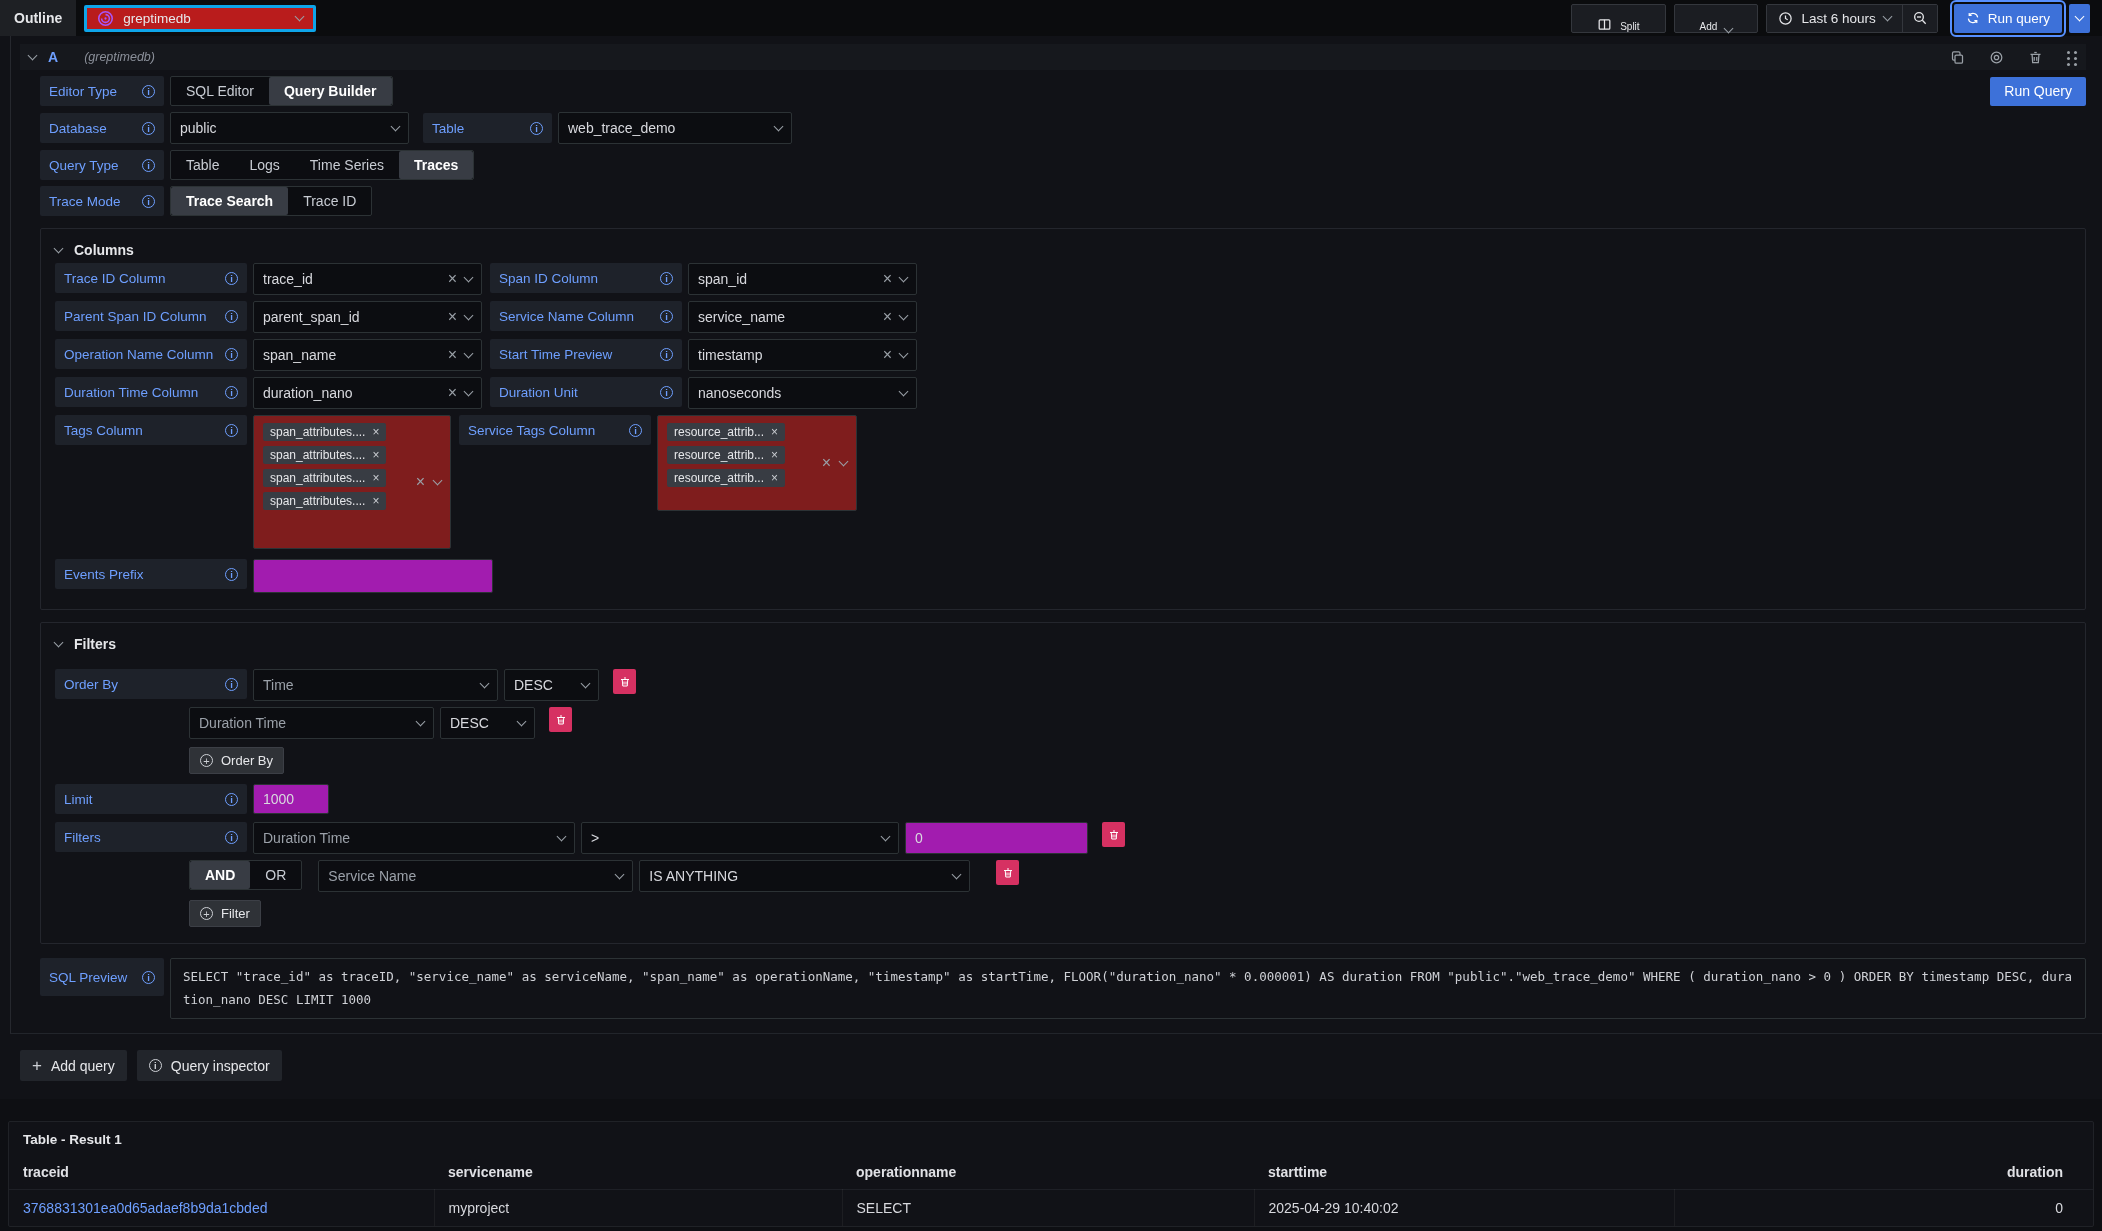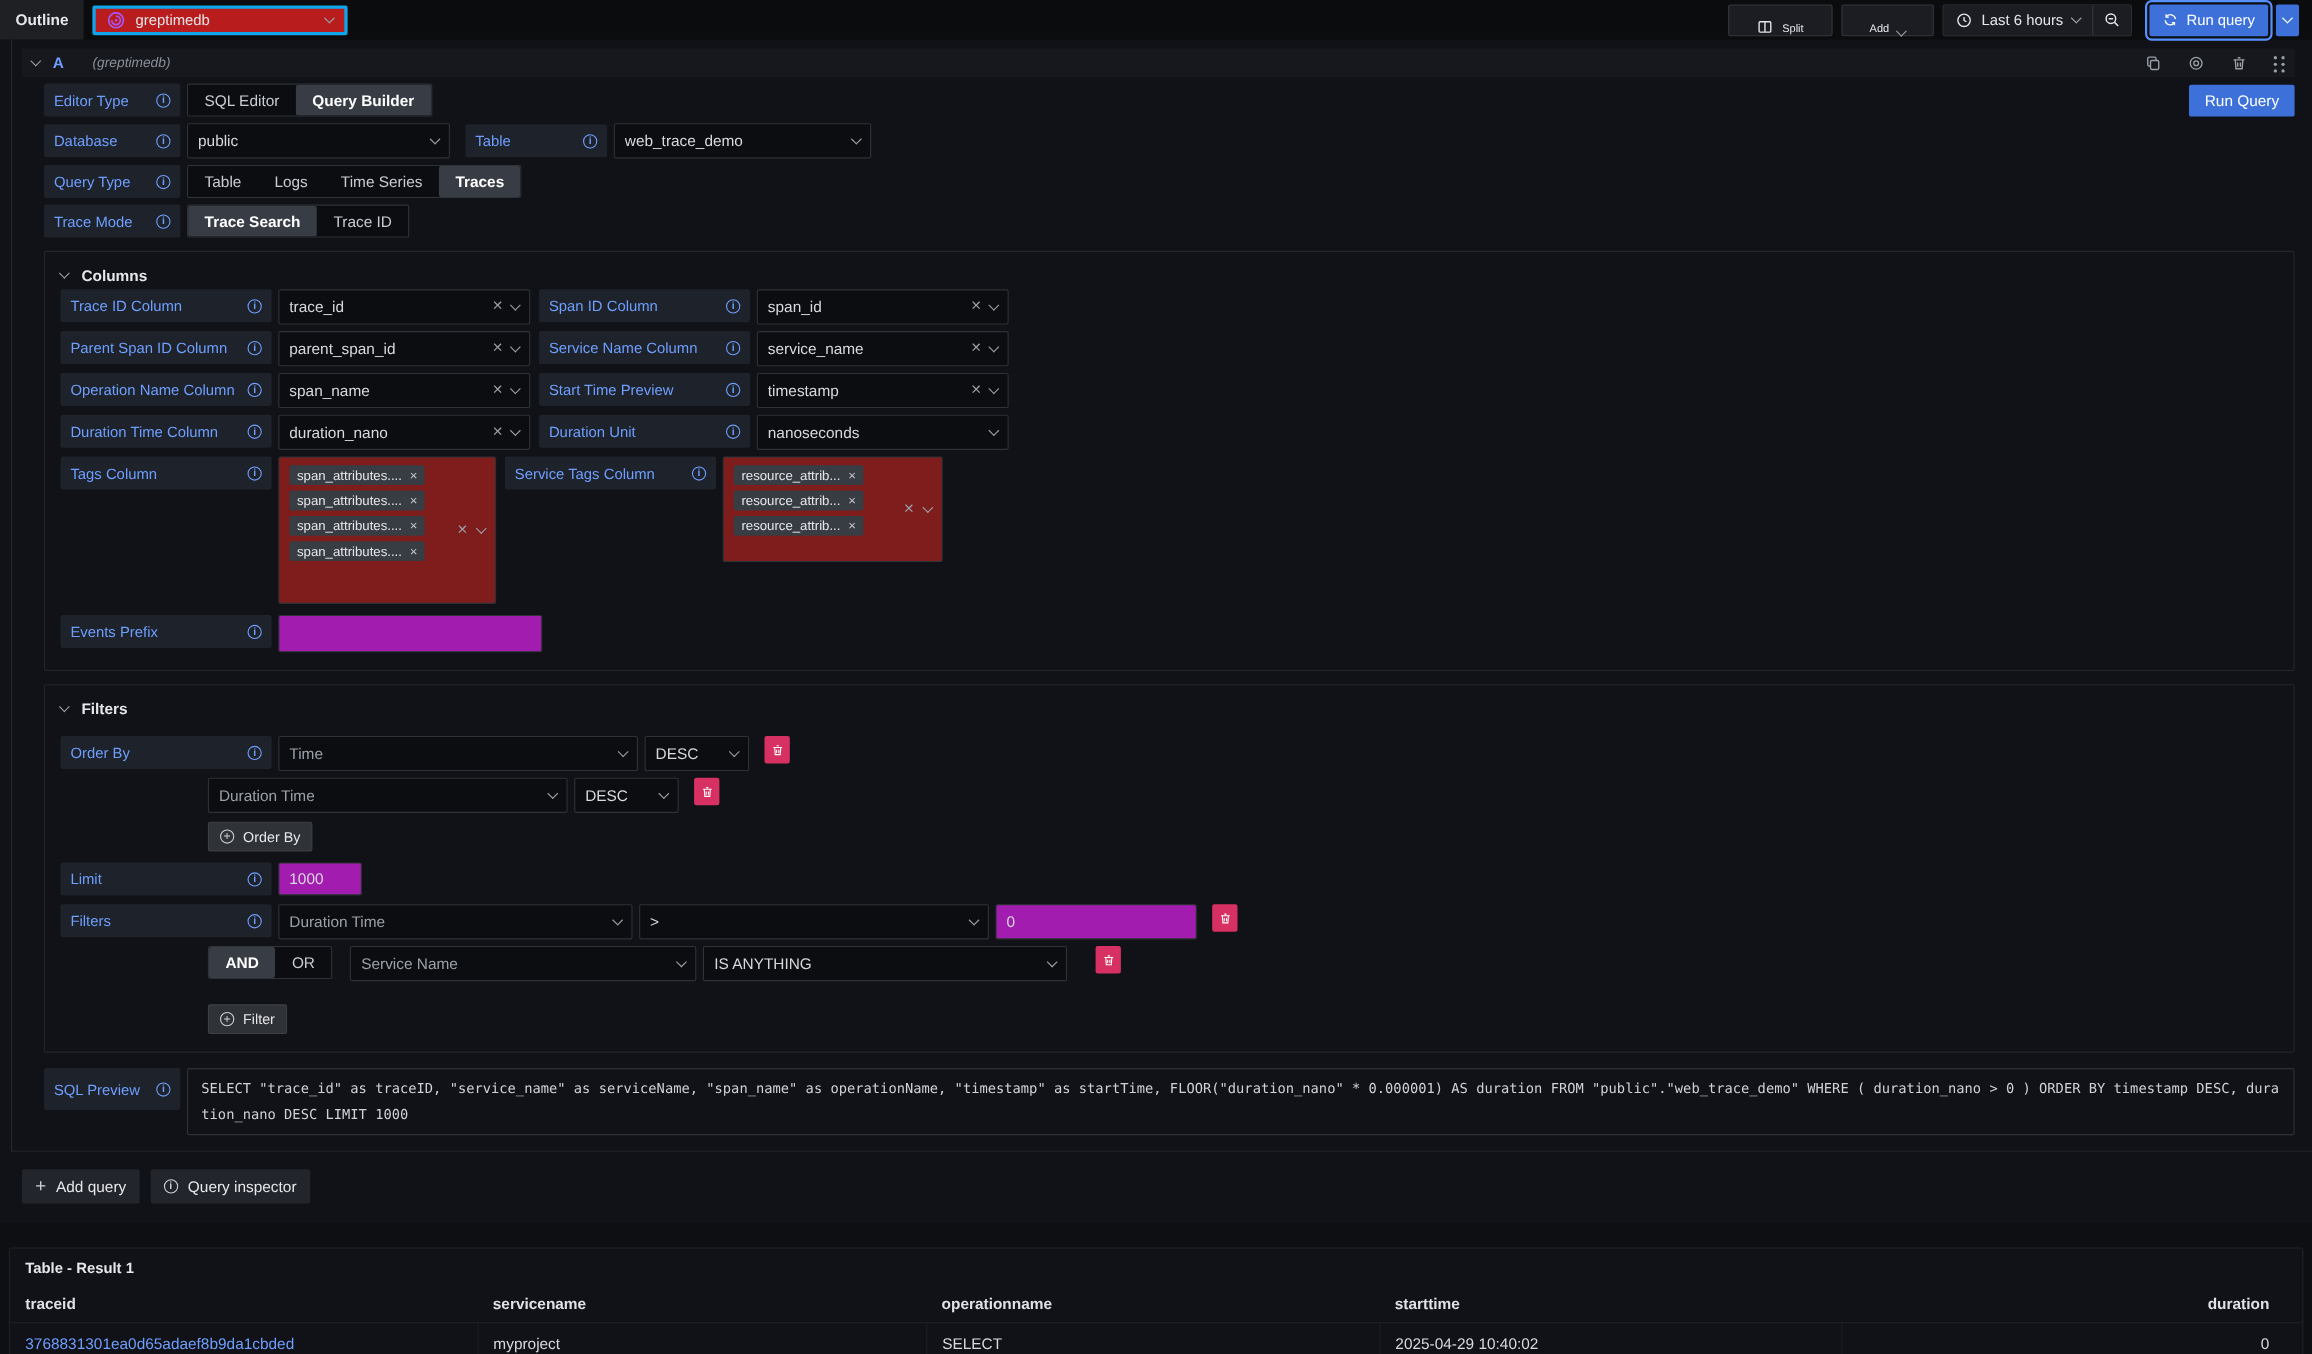--- a/index.html
+++ b/index.html
@@ -48,21 +48,21 @@
   .lbl { background:#1e222a; color:#6e9fff; font-weight:500; font-size:13.5px; height:30px; display:flex; align-items:center; justify-content:space-between; gap:8px; padding:0 9px; border-radius:2px; flex:none; }
   .lblw { width:124px; }
   .lblt { width:129px; margin-left:14px; }
   .seg { display:inline-flex; background:#0c0d11; border:1px solid #2c3235; border-radius:2px; height:30px; margin-left:6px; overflow:hidden; }
   .seg .opt { padding:0 15px; display:flex; align-items:center; color:#c8ccd3; font-size:14px; cursor:pointer; white-space:nowrap; }
   .seg .opt.active { background:#383c44; color:#fff; font-weight:700; border-radius:2px; }
   .sel { height:32px; background:#0c0d11; border:1px solid #2c3235; border-radius:2px; display:flex; align-items:center; gap:8px; padding:0 9px; font-size:14px; color:#d8d9de; margin-left:6px; cursor:pointer; }
   .sel .val { flex:1; white-space:nowrap; overflow:hidden; }
   .sel .val.gray { color:#9ba1a9; }
   .inpt { height:32px; background:#a21caf; border:1px solid #2c3235; border-radius:2px; color:#d8d9de; font-size:14px; font-family:"Liberation Sans",sans-serif; padding:0 9px; margin-left:6px; outline:none; }
-  .w76{width:76px;height:30px;} .w95{width:95px;} .w183{width:183px;} .w200{width:229px;} .w234{width:234px;} .w239{width:239px;} .w240{width:240px;height:34px;} .w291{width:327px;justify-content:space-between;} .w315{width:315px;} .w318{width:318px;} .w322{width:322px;} .w331{width:331px;}
+  .w76{width:76px;height:30px;} .w95{width:95px;} .w183{width:183px;} .w200{width:229px;} .w234{width:234px;} .w239{width:239px;} .w240{width:240px;height:34px;} .w291{width:245px;justify-content:space-between;} .w315{width:315px;} .w318{width:318px;} .w322{width:322px;} .w331{width:331px;}
   .runq { margin-left:auto; height:29px; background:#3d71d9; border-radius:2px; color:#fff; display:flex; align-items:center; padding:0 14px; font-size:14px; font-weight:500; cursor:pointer; }
   .box { margin-left:20px; margin-top:12px; border:1px solid #24262d; border-radius:2px; padding:10px 14px 16px; }
   .box-head { display:flex; align-items:center; gap:12px; color:#e6e7ea; font-weight:700; font-size:14px; height:22px; cursor:pointer; }
   .crow { display:flex; align-items:flex-start; margin-top:6px; }
   .crow .lbl { width:192px; }
   .crow .lbl2 { margin-left:8px; }
   .multibox { background:#7f1d1d; border:1px solid #2c3235; border-radius:2px; margin-left:6px; display:flex; align-items:center; padding:7px 9px; }
   .multibox .chips { display:flex; flex-direction:column; gap:5px; flex:1; align-self:flex-start; }
   .chip { background:#383c43; border-radius:2px; padding:2px 7px; font-size:12px; color:#e6e7ea; display:flex; align-items:center; gap:7px; width:max-content; }
   .chip .xicon { font-size:12px; color:#c9ccd1; }
@@ -485,21 +485,21 @@
       <button class="btn-del" style="margin-left:26px;">
         <svg class="ic" width="12" height="12" viewBox="0 0 24 24" fill="none" stroke="#fff" stroke-width="2">
               <path d="M4 7h16"></path>
               <path d="M10 4h4"></path>
               <path d="M6.5 7l1 13h9l1-13"></path>
               <path d="M10 11v6M14 11v6"></path>
             </svg>
       </button>
     </div>
 
-    <div class="crow indent" style="margin-top:21px;">
+    <div class="crow indent" style="margin-top:8px;">
       <button class="btn-add">
             <span class="cplus"></span>
             <span>Filter</span>
           </button>
     </div>
   </div>
 
   <div class="frow" style="margin-top:14px; align-items:stretch;">
     <div class="lbl lblw" style="height:38px; align-self:flex-start;">
       <span>SQL Preview</span>

